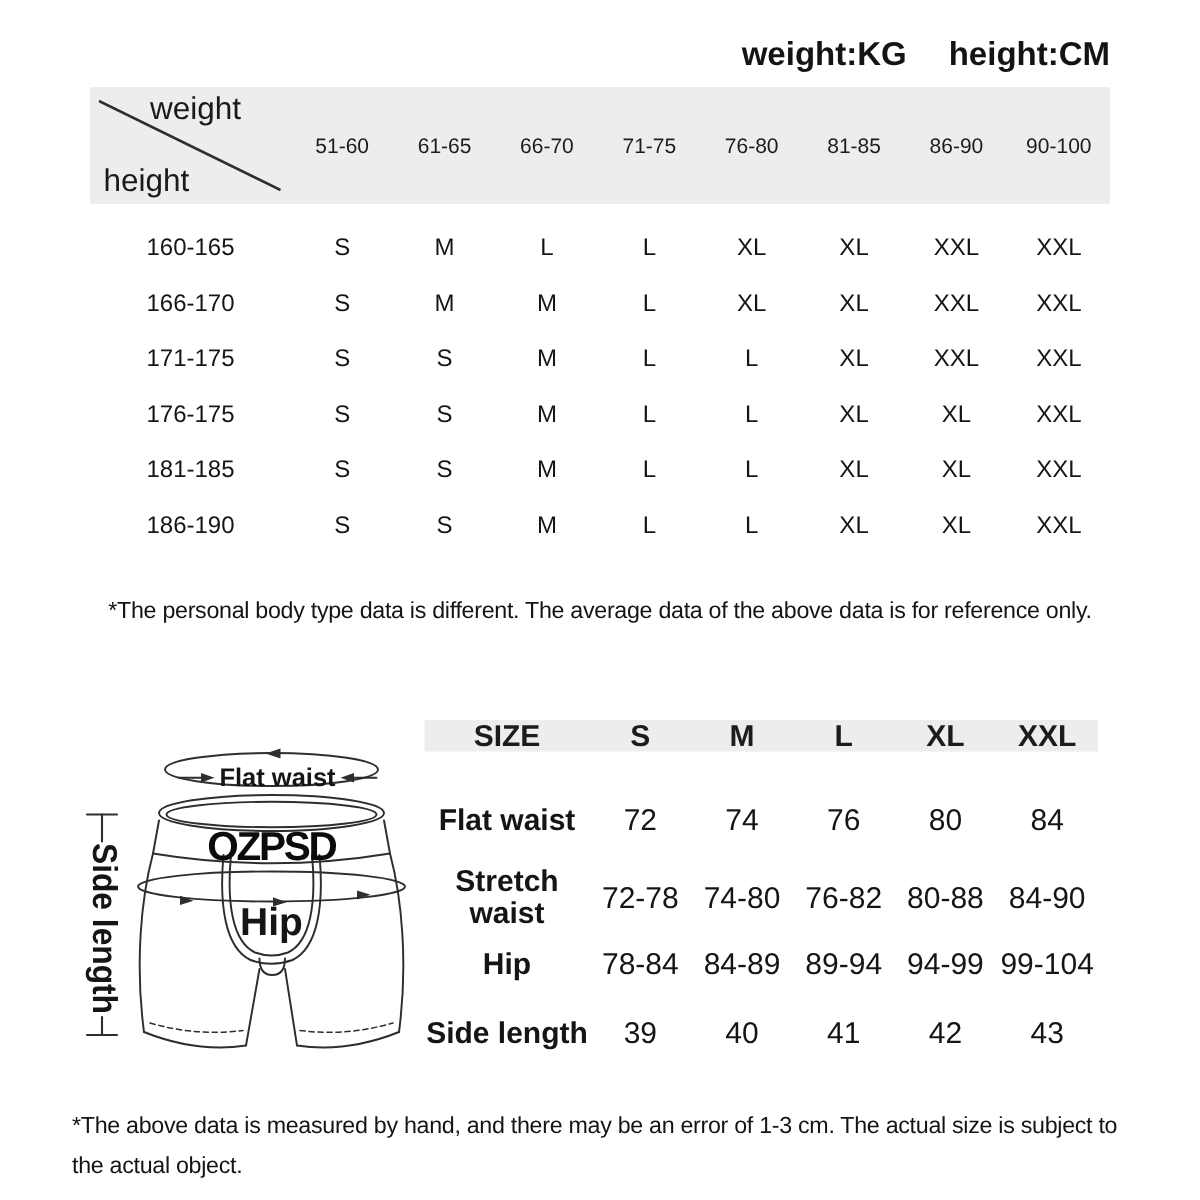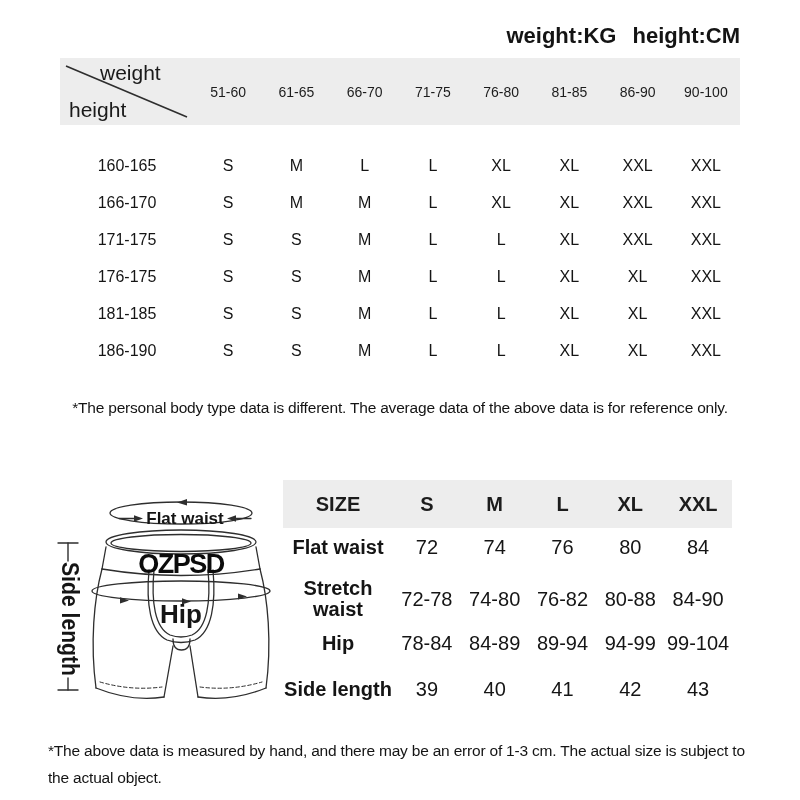--- a/index.html
+++ b/index.html
@@ -2,43 +2,43 @@
 <html><head>
 <meta charset="utf-8">
 <style>
   html,body{margin:0;padding:0}
   body{
     width:800px;height:800px;position:relative;overflow:hidden;
     background:#ffffff;color:#1a1a1a;
     font-family:"Liberation Sans","DejaVu Sans",sans-serif;
   }
   
-  .units{position:absolute;top:23px;right:60px;display:flex;gap:16px;
+  .units{position:absolute;top:23px;right:60px;display:flex;gap:28px;
          font-size:22px;font-weight:700;color:#141414}
   
-  .matrix-head{position:absolute;left:60px;top:58px;width:680px;height:67px;
+  .matrix-head{position:absolute;left:60px;top:58px;width:680px;height:78px;
     background:#ededed;display:grid;grid-template-columns:134px repeat(8,1fr);
     align-items:center}
   .mh-cell{text-align:center;font-size:14px;color:#1c1c1c}
   .corner{position:relative;height:100%}
   .corner svg{position:absolute;left:0;top:0;width:100%;height:100%}
   .corner .cw{position:absolute;top:3px;left:40px;font-size:21px}
   .corner .ch{position:absolute;bottom:3px;left:9px;font-size:21px}
   .matrix-body{position:absolute;left:60px;top:147px;width:680px;
     display:grid;grid-template-columns:134px repeat(8,1fr);grid-auto-rows:37px;
     align-items:center}
   .m-label,.m-cell{text-align:center;font-size:16px;color:#151515}
   
   .note{position:absolute;font-size:15.5px;letter-spacing:-0.2px;color:#141414;margin:0}
   .note1{top:399px;left:0;width:800px;text-align:center}
   .note2{top:737px;left:48px;width:708px;line-height:27px;text-align:left}
   
   .diagram{position:absolute;left:45px;top:483px;width:255px;height:245px}
   
-  .meas-head{position:absolute;left:283px;top:480px;width:449px;height:48px;
+  .meas-head{position:absolute;left:283px;top:480px;width:449px;height:21px;
     background:#ededed;display:grid;grid-template-columns:110px repeat(5,1fr);
     align-items:center}
   .meas-head .mhd{text-align:center;font-size:20px;font-weight:700;color:#1c1c1c}
   .meas-body{position:absolute;left:283px;top:516px;width:449px;
     display:grid;grid-template-columns:110px repeat(5,1fr);
     grid-template-rows:62px 42px 46px 46px;align-items:center}
   .ms-label{text-align:center;font-size:20px;font-weight:700;line-height:1.05;color:#151515}
   .ms-val{text-align:center;font-size:20px;color:#151515}
 </style>
 </head>

